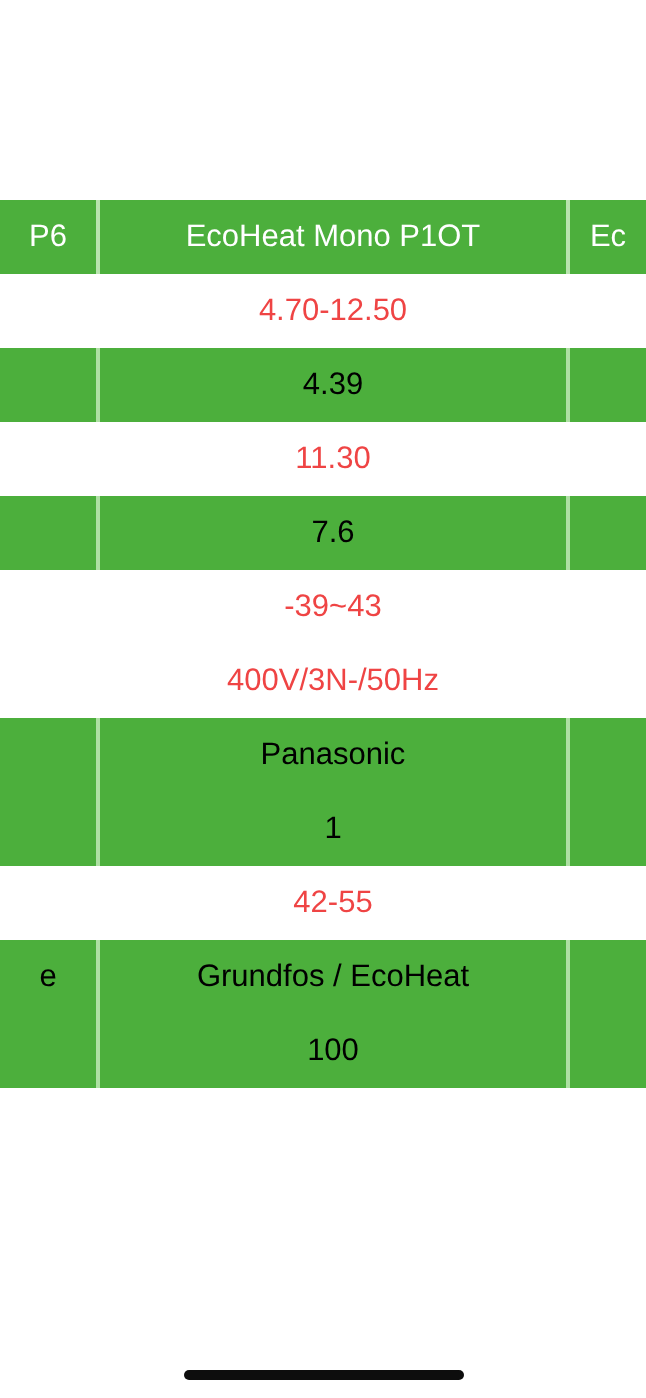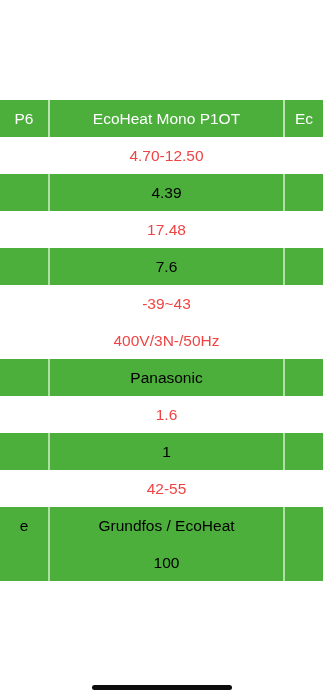--- a/index.html
+++ b/index.html
@@ -122,21 +122,21 @@
         <tr class="band-green">
           <td class="cell left-cell"></td>
           <td class="gap"></td>
           <td class="cell main-cell">4.39</td>
           <td class="gap"></td>
           <td class="cell right-cell"></td>
         </tr>
         <tr class="band-white">
           <td class="cell left-cell"></td>
           <td class="gap"></td>
-          <td class="cell main-cell">17.48</td>
+          <td class="cell main-cell">11.30</td>
           <td class="gap"></td>
           <td class="cell right-cell"></td>
         </tr>
         <tr class="band-green">
           <td class="cell left-cell"></td>
           <td class="gap"></td>
           <td class="cell main-cell">7.6</td>
           <td class="gap"></td>
           <td class="cell right-cell"></td>
         </tr>
@@ -151,27 +151,20 @@
           <td class="cell left-cell"></td>
           <td class="gap"></td>
           <td class="cell main-cell">400V/3N-/50Hz</td>
           <td class="gap"></td>
           <td class="cell right-cell"></td>
         </tr>
         <tr class="band-green">
           <td class="cell left-cell"></td>
           <td class="gap"></td>
           <td class="cell main-cell">Panasonic</td>
-          <td class="gap"></td>
-          <td class="cell right-cell"></td>
-        </tr>
-        <tr class="band-white">
-          <td class="cell left-cell"></td>
-          <td class="gap"></td>
-          <td class="cell main-cell">1.6</td>
           <td class="gap"></td>
           <td class="cell right-cell"></td>
         </tr>
         <tr class="band-green">
           <td class="cell left-cell"></td>
           <td class="gap"></td>
           <td class="cell main-cell">1</td>
           <td class="gap"></td>
           <td class="cell right-cell"></td>
         </tr>

